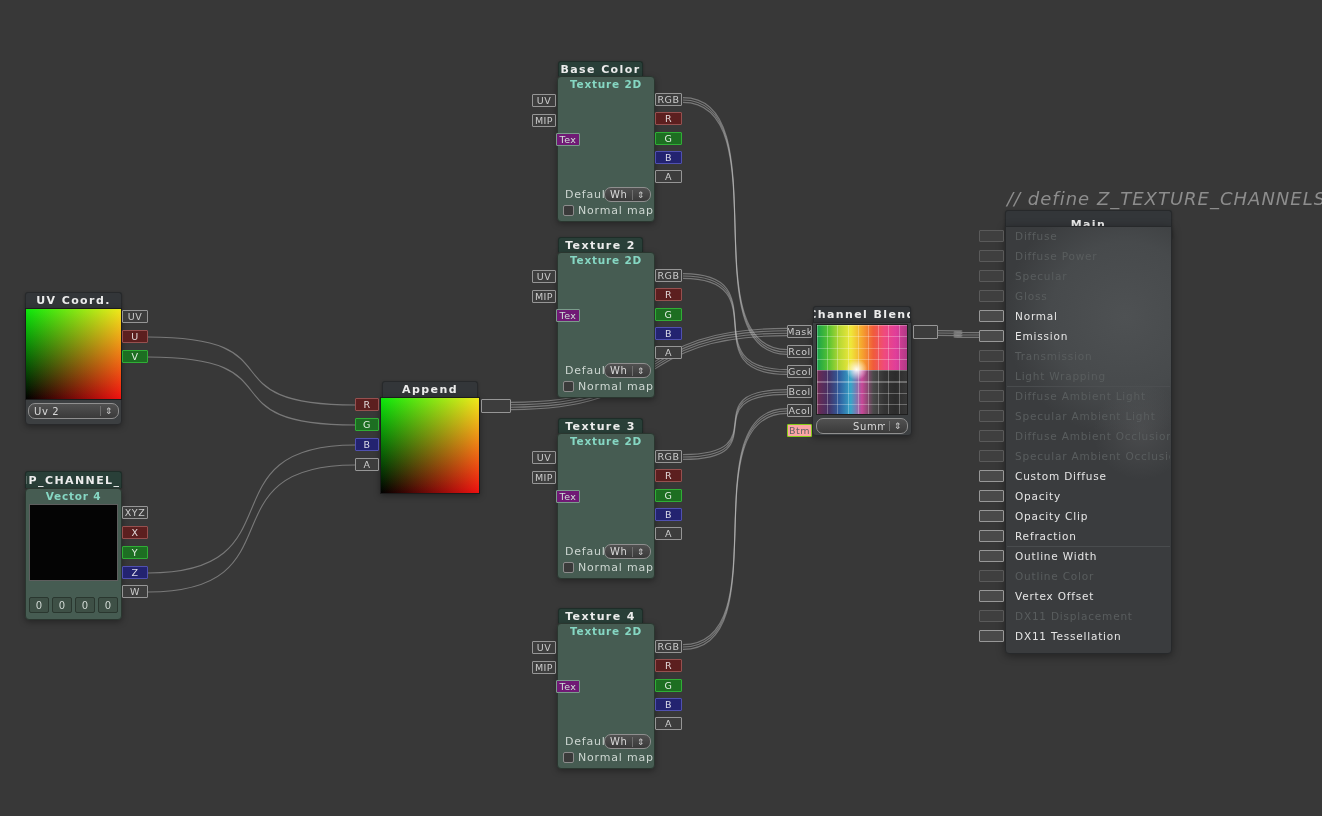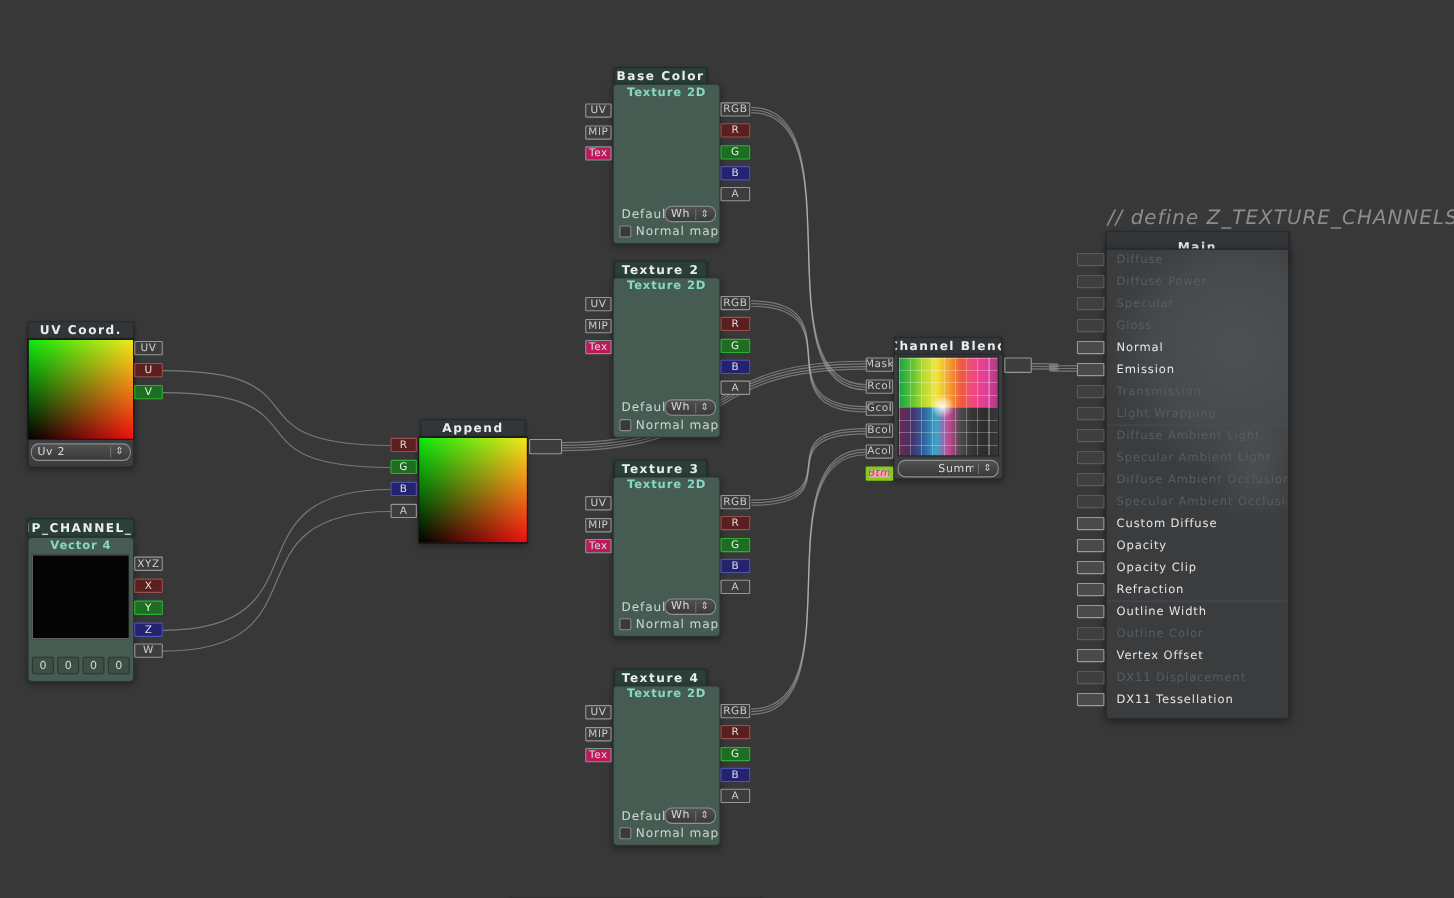--- a/index.html
+++ b/index.html
@@ -34,22 +34,22 @@
   }
   .port{
     display:flex;align-items:center;justify-content:center;
     font-size:9.5px;letter-spacing:.5px;line-height:1;
     border-radius:1px;white-space:nowrap;overflow:hidden;
   }
   .port.gray {background:#3d3d3d;border:1px solid #969696;color:#cccccc;}
   .port.red  {background:#5c1f1f;border:1px solid #96504f;color:#e2dada;}
   .port.green{background:#1d6e22;border:1px solid #2fae35;color:#e6f0e6;}
   .port.blue {background:#232370;border:1px solid #5050b0;color:#dcdce8;}
-  .port.tex  {background:#be185d;border:1px solid #7b9c8b;color:#cfe0d7;}
-  .port.dim  {background:#fca5a5;border:3px solid #84cc16;color:#636363;font-style:italic;}
+  .port.tex  {background:#701a75;border:1px solid #7b9c8b;color:#cfe0d7;margin-left:24px;}
+  .port.dim  {background:#fca5a5;border:1px solid #84cc16;color:#636363;}
   .port.mainon {background:#4a4a4a;border:1px solid #989898;color:#cfcfcf;}
   .port.mainoff{background:#3f3f3f;border:1px solid #5a5a5a;color:#5f5f5f;}
   .dropdown{
     display:flex;align-items:center;gap:4px;padding:0 5px;
     background:linear-gradient(#515151,#3a3a3a);
     border:1px solid #8f8f8f;border-radius:7px;
     font-size:10px;color:#d9d9d9;letter-spacing:.6px;
   }
   .dropdown .dd-label{flex:1;overflow:hidden;white-space:nowrap;}
   .dropdown .dd-arrow{font-size:9px;color:#cfcfcf;border-left:1px solid #6f6f6f;padding-left:4px;}

